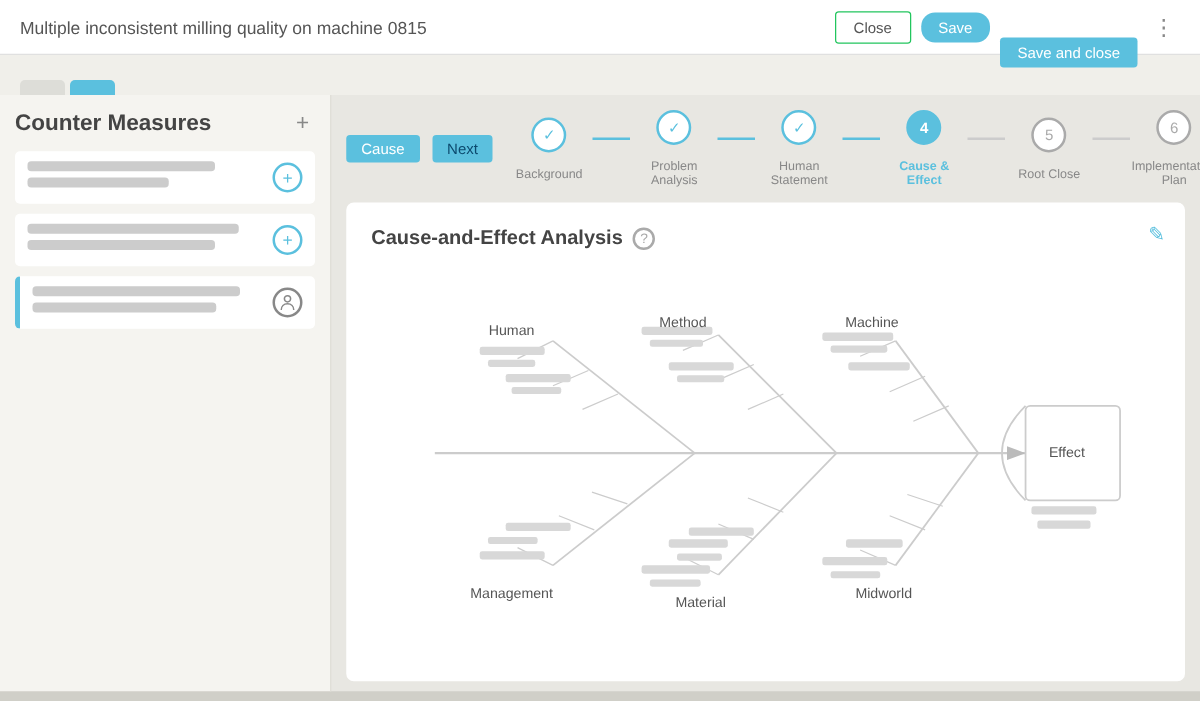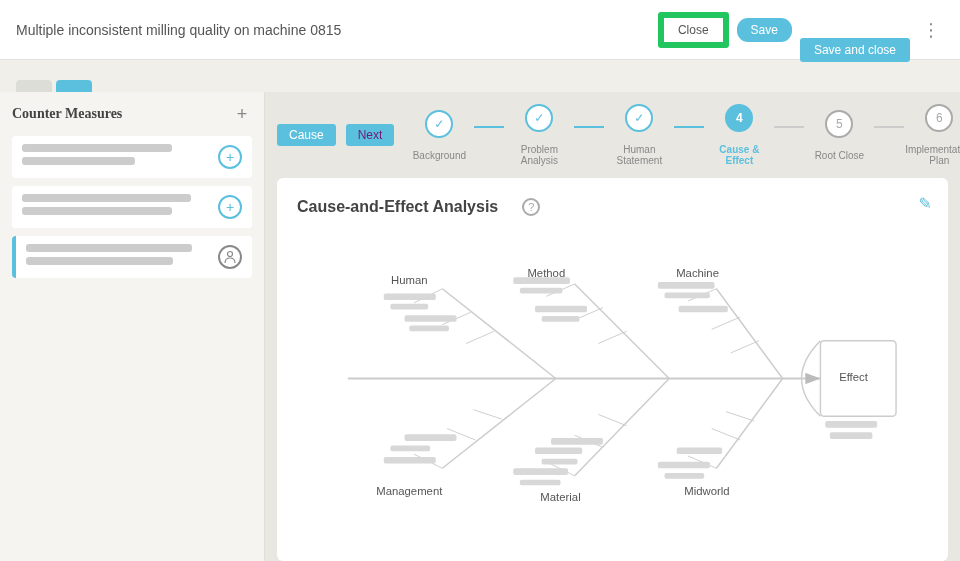--- a/index.html
+++ b/index.html
@@ -8,40 +8,40 @@
       background: #d0cfc8;
       width: 960px;
       height: 561px;
       overflow: hidden;
       font-size: 12px;
     }
 
     
     .top-bar {
       background: #fff;
-      height: 60px;
+      height: 44px;
       display: flex;
       align-items: center;
       justify-content: space-between;
       padding: 0 16px;
       border-bottom: 1px solid #e0e0e0;
     }
     .top-bar-title {
       font-size: 14px;
       color: #555;
       font-weight: 400;
     }
     .top-bar-actions {
       display: flex;
       align-items: center;
       gap: 8px;
     }
     .btn-close {
       background: #fff;
-      border: 6px solid #22c55e;
+      border: 1px solid #22c55e;
       border-radius: 3px;
       padding: 5px 14px;
       font-size: 12px;
       color: #555;
       cursor: pointer;
     }
     .btn-save {
       background: #5bc0de;
       border: none;
       border-radius: 11px;
@@ -106,24 +106,23 @@
       flex-shrink: 0;
       position: relative;
     }
     .sidebar-header {
       display: flex;
       align-items: center;
       justify-content: space-between;
       margin-bottom: 12px;
     }
     .sidebar-title {
-      font-size: 14px;
+      font-size: 18px;
       font-weight: 600;
       color: #444;
-      font-family: Liberation Serif, serif;
     }
     .sidebar-add {
       width: 20px;
       height: 20px;
       display: flex;
       align-items: center;
       justify-content: center;
       cursor: pointer;
       color: #888;
       font-size: 18px;
@@ -194,21 +193,21 @@
       font-size: 12px;
       color: #fff;
       cursor: pointer;
     }
     .btn-next {
       background: #5bc0de;
       border: none;
       border-radius: 3px;
       padding: 4px 12px;
       font-size: 12px;
-      color: #701a75;
+      color: #0c4a6e;
       cursor: pointer;
     }
     .steps {
       display: flex;
       align-items: center;
       gap: 0;
       flex: 1;
       justify-content: flex-start;
     }
     .step {
@@ -265,21 +264,21 @@
     .content-card {
       background: #fff;
       border-radius: 6px;
       padding: 20px;
       height: calc(100% - 70px);
       position: relative;
     }
     .content-header {
       display: flex;
       align-items: center;
-      gap: 24px;
+      gap: 8px;
       margin-bottom: 16px;
     }
     .content-title {
       font-size: 16px;
       font-weight: 600;
       color: #444;
     }
     .help-icon {
       width: 18px;
       height: 18px;

